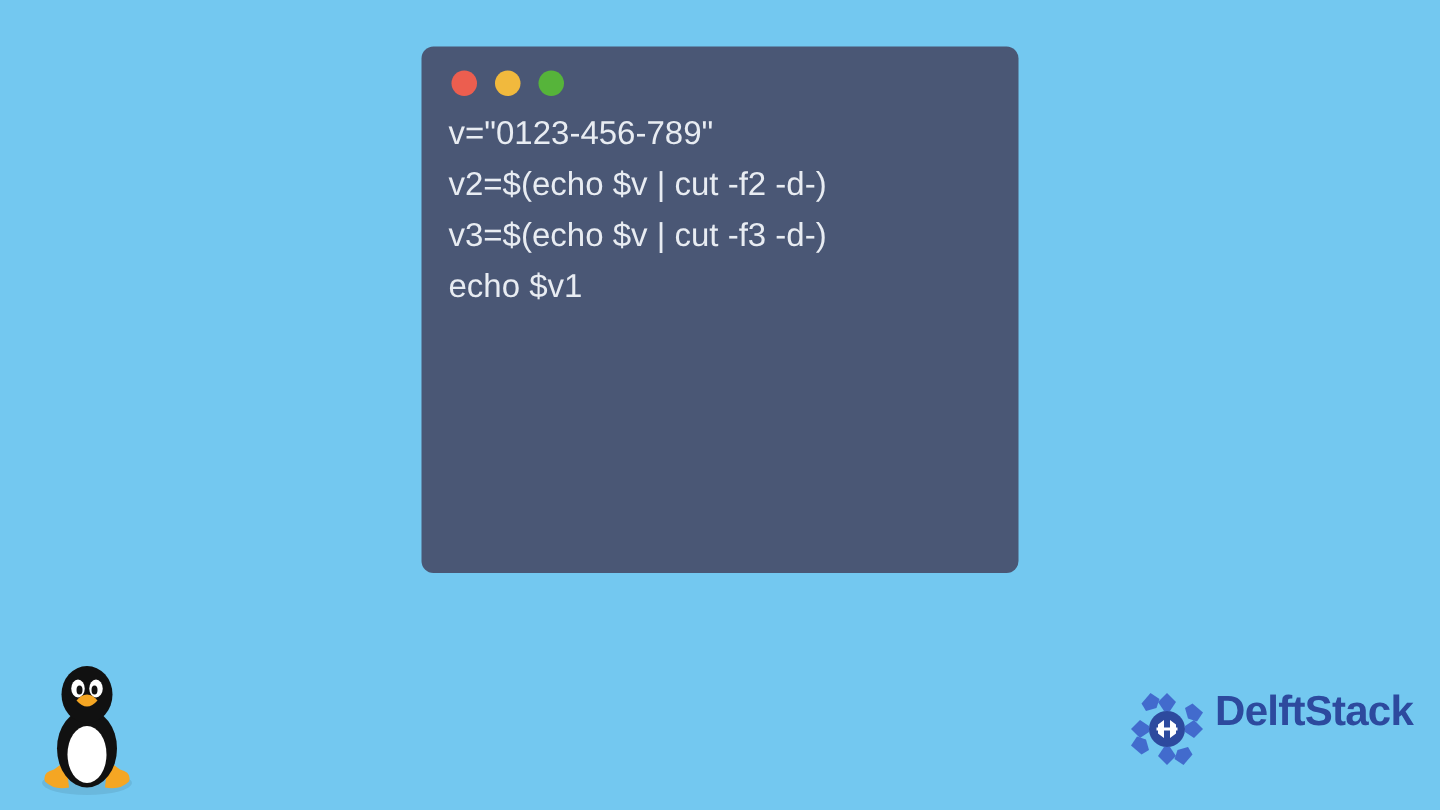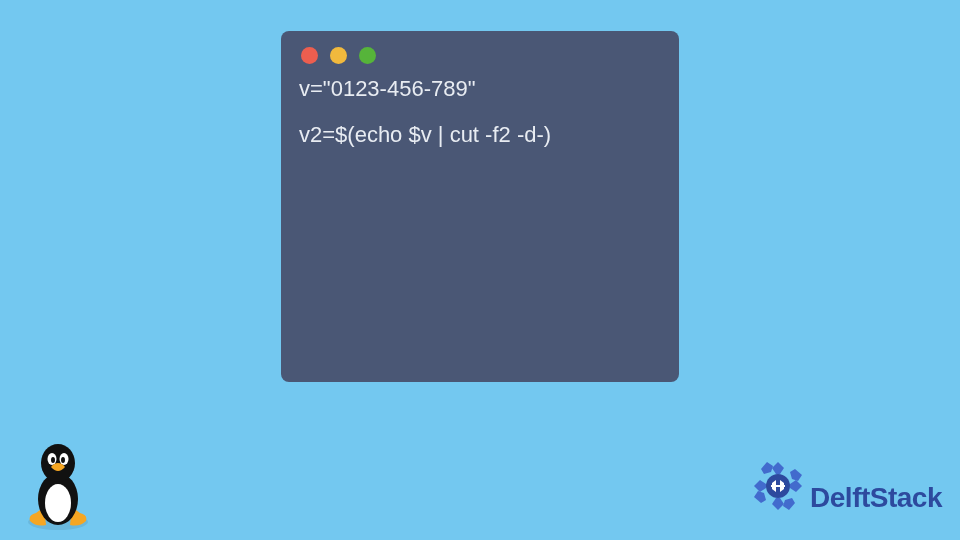--- a/index.html
+++ b/index.html
@@ -37,34 +37,34 @@
   .dot.green { background: #56b43a; }
   .code-lines {
     color: #e8ecf2;
     font-size: 22px;
     line-height: 1.0;
   }
   .code-line {
     white-space: pre;
     margin-bottom: 6px;
   }
-  .code-line.gap { margin-top: 24px; }
+  .code-line.gap { margin-top: 12px; }
   .tux {
     position: absolute;
     left: 18px;
     bottom: 8px;
     width: 80px;
     height: 95px;
   }
   .delftstack {
     position: absolute;
     right: 18px;
     bottom: 26px;
     display: flex;
-    align-items: flex-end;
+    align-items: flex-start;
     gap: 4px;
   }
   .delft-logo {
     width: 56px;
     height: 56px;
   }
   .delft-text {
     font-size: 28px;
     font-weight: 600;
     color: #2d4a9e;
@@ -76,20 +76,22 @@
 
 <div class="code-window">
   <div class="traffic-lights">
     <div class="dot red"></div>
     <div class="dot yellow"></div>
     <div class="dot green"></div>
   </div>
   <div class="code-lines">
     <div class="code-line">v="0123-456-789"</div>
     <div class="code-line gap">v2=$(echo $v | cut -f2 -d-)</div>
+    <div class="code-line gap">v3=$(echo $v | cut -f3 -d-)</div>
+    <div class="code-line gap">echo $v1</div>
   </div>
 </div>
 
 <div class="tux">
   <svg viewBox="0 0 80 95" width="80" height="95">
     <ellipse cx="40" cy="85" rx="30" ry="8" fill="rgba(0,0,0,0.08)"></ellipse>
     <path d="M 28 88 Q 18 90 12 84 Q 10 78 18 76 L 26 70 Z" fill="#f5a623"></path>
     <path d="M 52 88 Q 62 90 68 84 Q 70 78 62 76 L 54 70 Z" fill="#f5a623"></path>
     <ellipse cx="40" cy="62" rx="20" ry="26" fill="#111"></ellipse>
     <ellipse cx="40" cy="66" rx="13" ry="19" fill="#fff"></ellipse>

